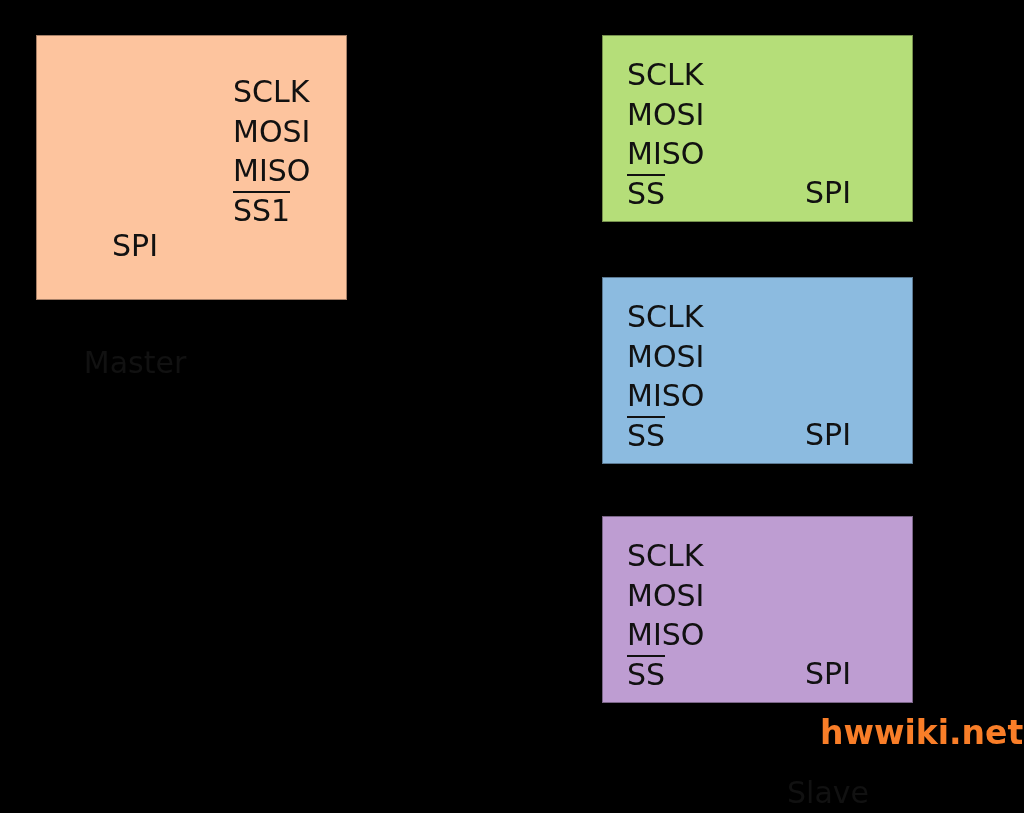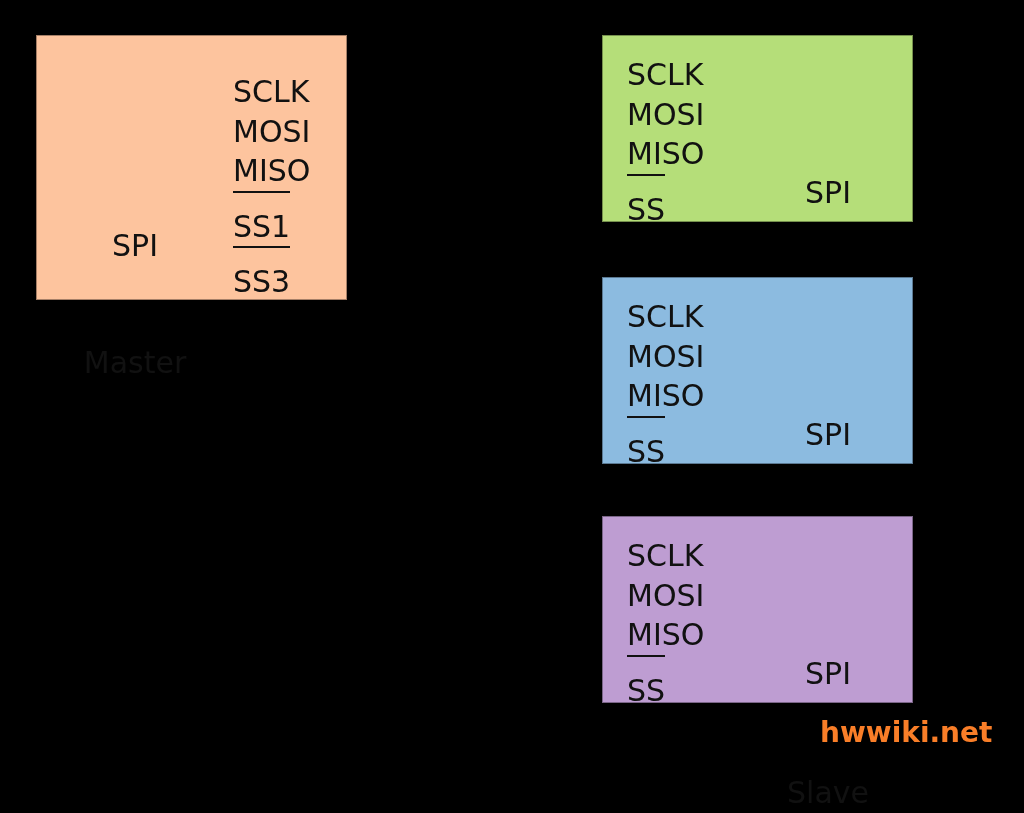--- a/index.html
+++ b/index.html
@@ -55,21 +55,21 @@
     font-size: 30px;
     line-height: 39.6px;
   }
   .pin {
     display: block;
     white-space: nowrap;
   }
   .pin-ovl {
     display: inline-block;
     border-top: 2.5px solid #111111;
-    padding-top: 16px;
+    padding-top: 0px;
     line-height: 36px;
   }
 
   
   .slave-block {
     left: 602px;
     width: 311px;
     height: 187px;
   }
   #slave-1-block { top: 35px;  background: #B5DE79; }
@@ -96,21 +96,21 @@
     line-height: 39.6px;
     white-space: pre;
   }
 
   
   #watermark {
     position: absolute;
     left: 820px;
     top: 714px;
     color: #F97E28;
-    font-size: 28px;
+    font-size: 33px;
     font-weight: bold;
     line-height: 38px;
     letter-spacing: 0px;
     white-space: nowrap;
   }
 </style>
 </head>
 <body>
 
 <div id="canvas">
@@ -118,21 +118,20 @@
   <div class="block" id="master-block">
     <div id="master-title">
       <span class="pin">SPI</span>
       <span class="pin">Master</span>
     </div>
     <div id="master-pins">
       <span class="pin"><span>SCLK</span></span>
       <span class="pin"><span>MOSI</span></span>
       <span class="pin"><span>MISO</span></span>
       <span class="pin"><span class="pin-ovl">SS1</span></span>
-      <span class="pin"><span class="pin-ovl">SS3</span></span>
     </div>
   </div>
 
   <div class="block slave-block" id="slave-1-block">
     <div class="slave-pins">
       <span class="pin"><span>SCLK</span></span>
       <span class="pin"><span>MOSI</span></span>
       <span class="pin"><span>MISO</span></span>
       <span class="pin"><span class="pin-ovl">SS</span></span>
     </div>

